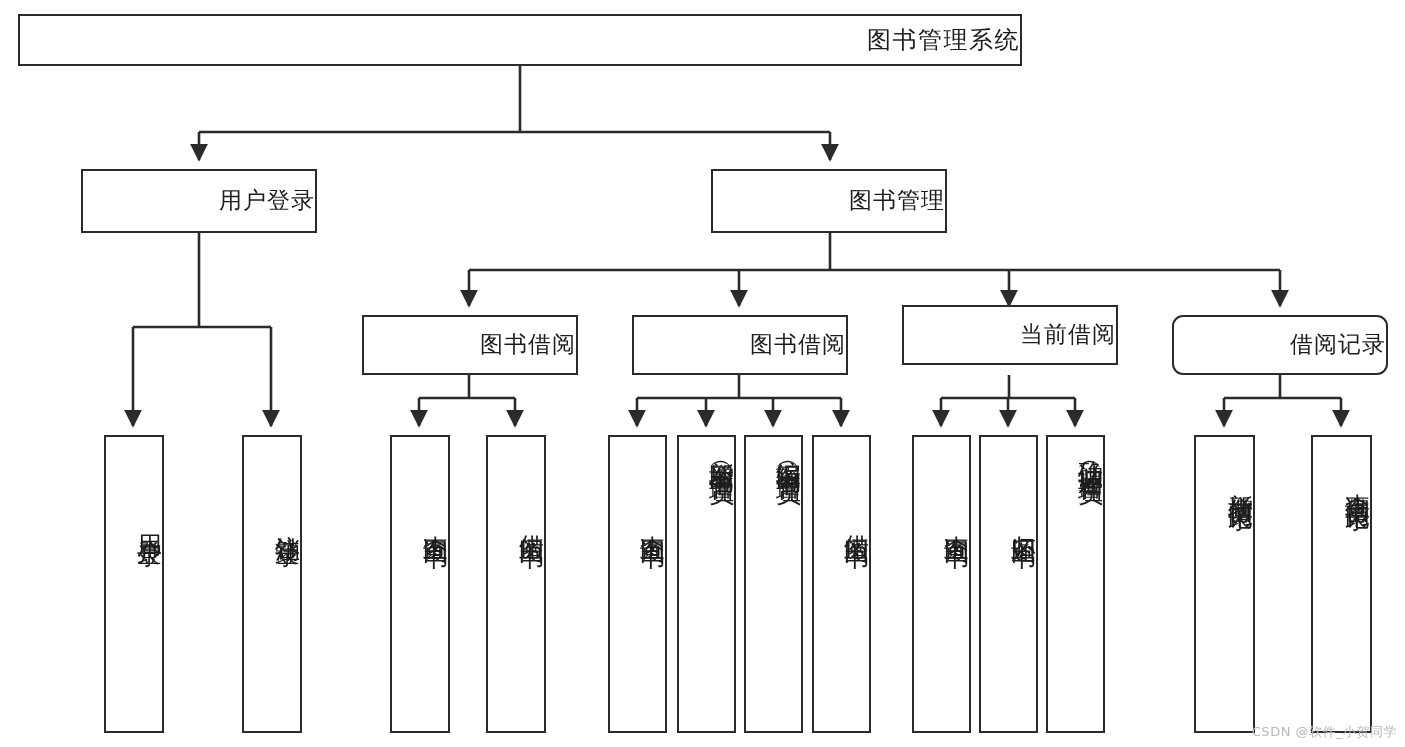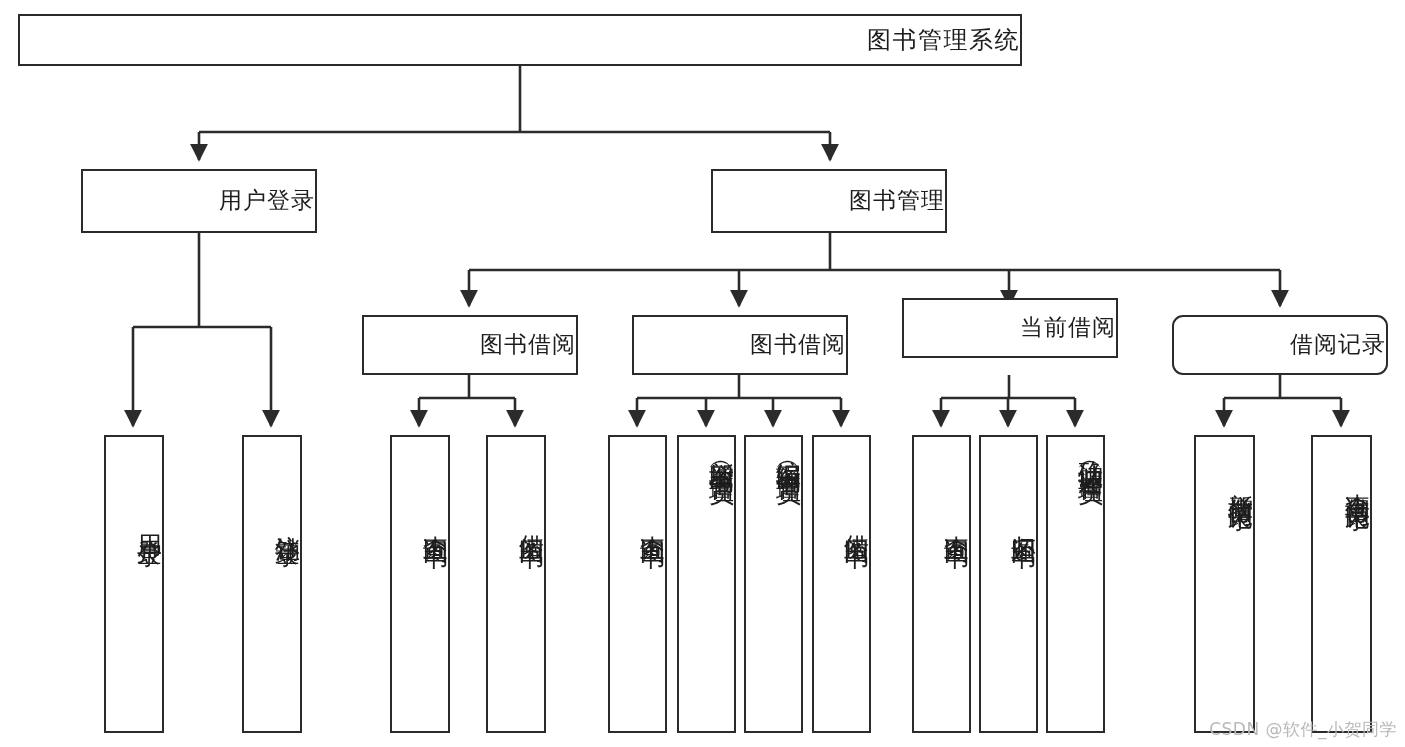--- a/index.html
+++ b/index.html
@@ -65,21 +65,21 @@
     line-height: 1;
     white-space: nowrap;
   }
   .node.vert.tall-text {
     padding-top: 4px;
   }
   #watermark {
     position: absolute;
     right: 8px;
     bottom: 6px;
-    font-size: 17px;
+    font-size: 13px;
     color: #b9b9b9;
     letter-spacing: 0.5px;
     white-space: nowrap;
     user-select: none;
   }
 </style>
 </head>
 <body>
 
 <div id="diagram-root">
@@ -147,21 +147,21 @@
   </div>
 
   <div class="node horiz" style="left:362px; top:315px; width:216px; height:60px;">
     <span class="node-label">图书借阅</span>
   </div>
 
   <div class="node horiz" style="left:632px; top:315px; width:216px; height:60px;">
     <span class="node-label">图书借阅</span>
   </div>
 
-  <div class="node horiz" style="left:902px; top:298px; width:216px; height:60px;">
+  <div class="node horiz" style="left:902px; top:305px; width:216px; height:60px;">
     <span class="node-label">当前借阅</span>
   </div>
 
   <div class="node horiz" style="left:1172px; top:315px; width:216px; height:60px;border-radius:11px;">
     <span class="node-label">借阅记录</span>
   </div>
 
   <div class="node vert" style="left:104px; top:435px; width:60px; height:298px; padding-top:78px;">
     <span class="node-label">用户登录</span>
   </div>

